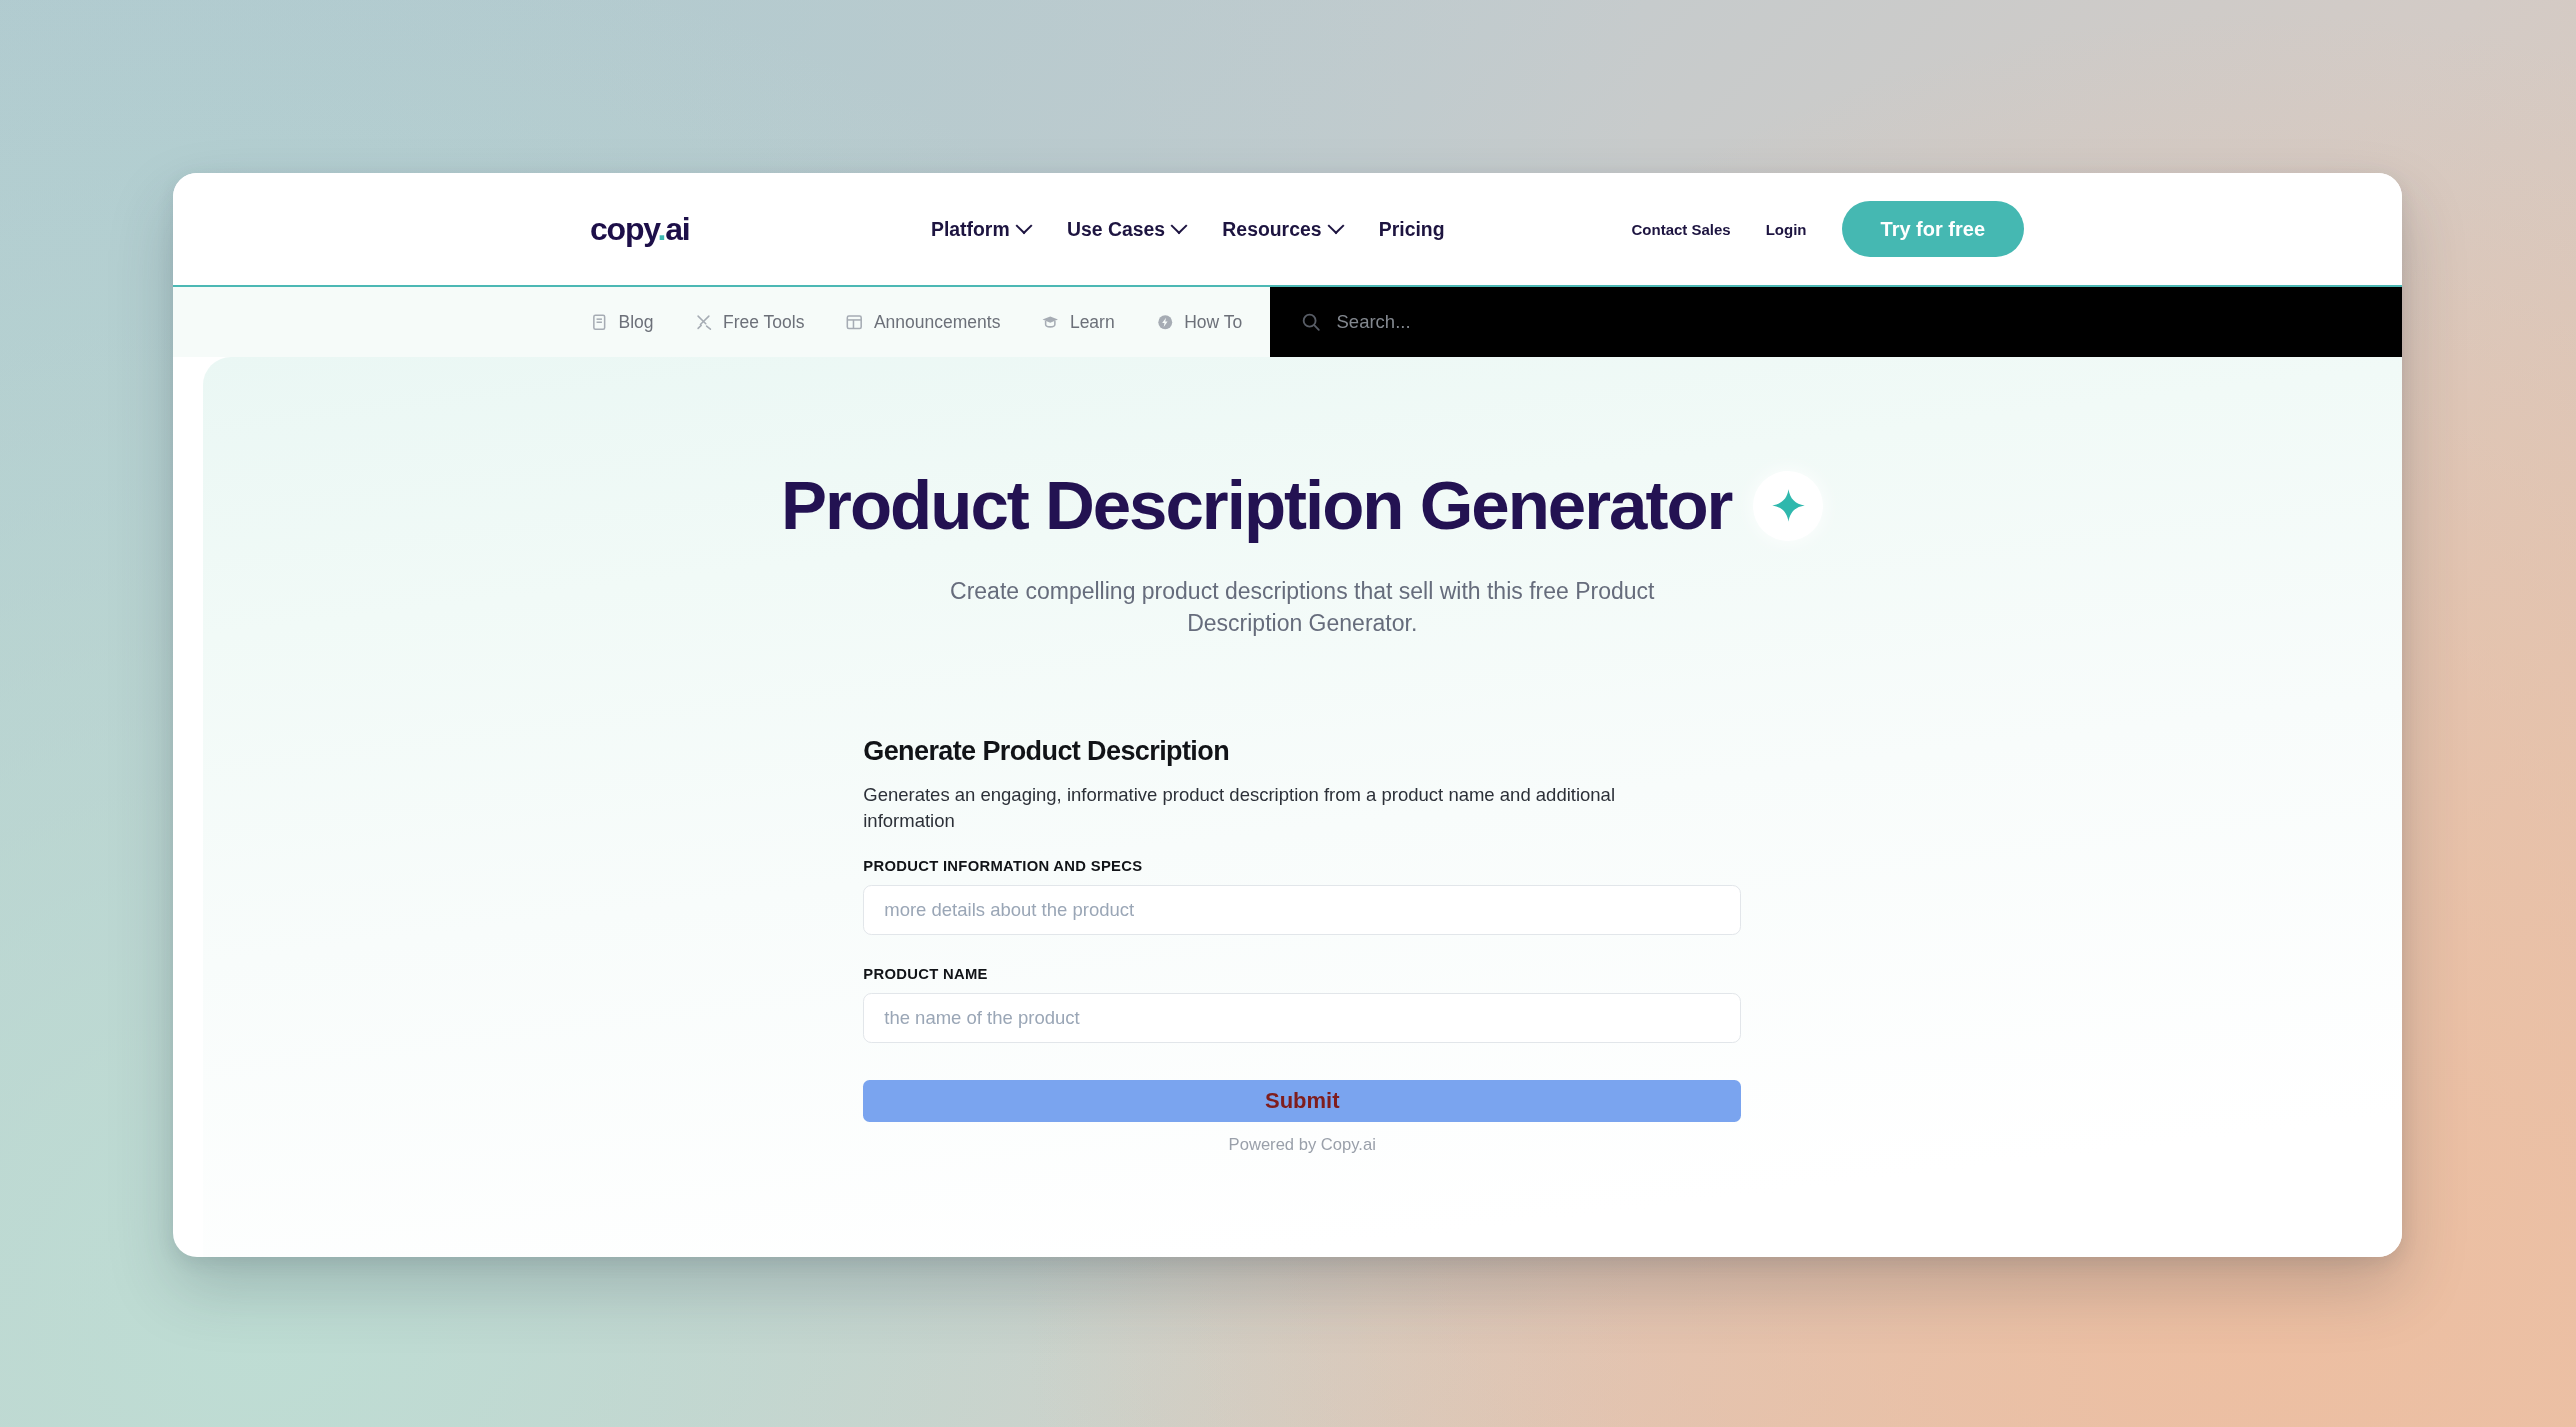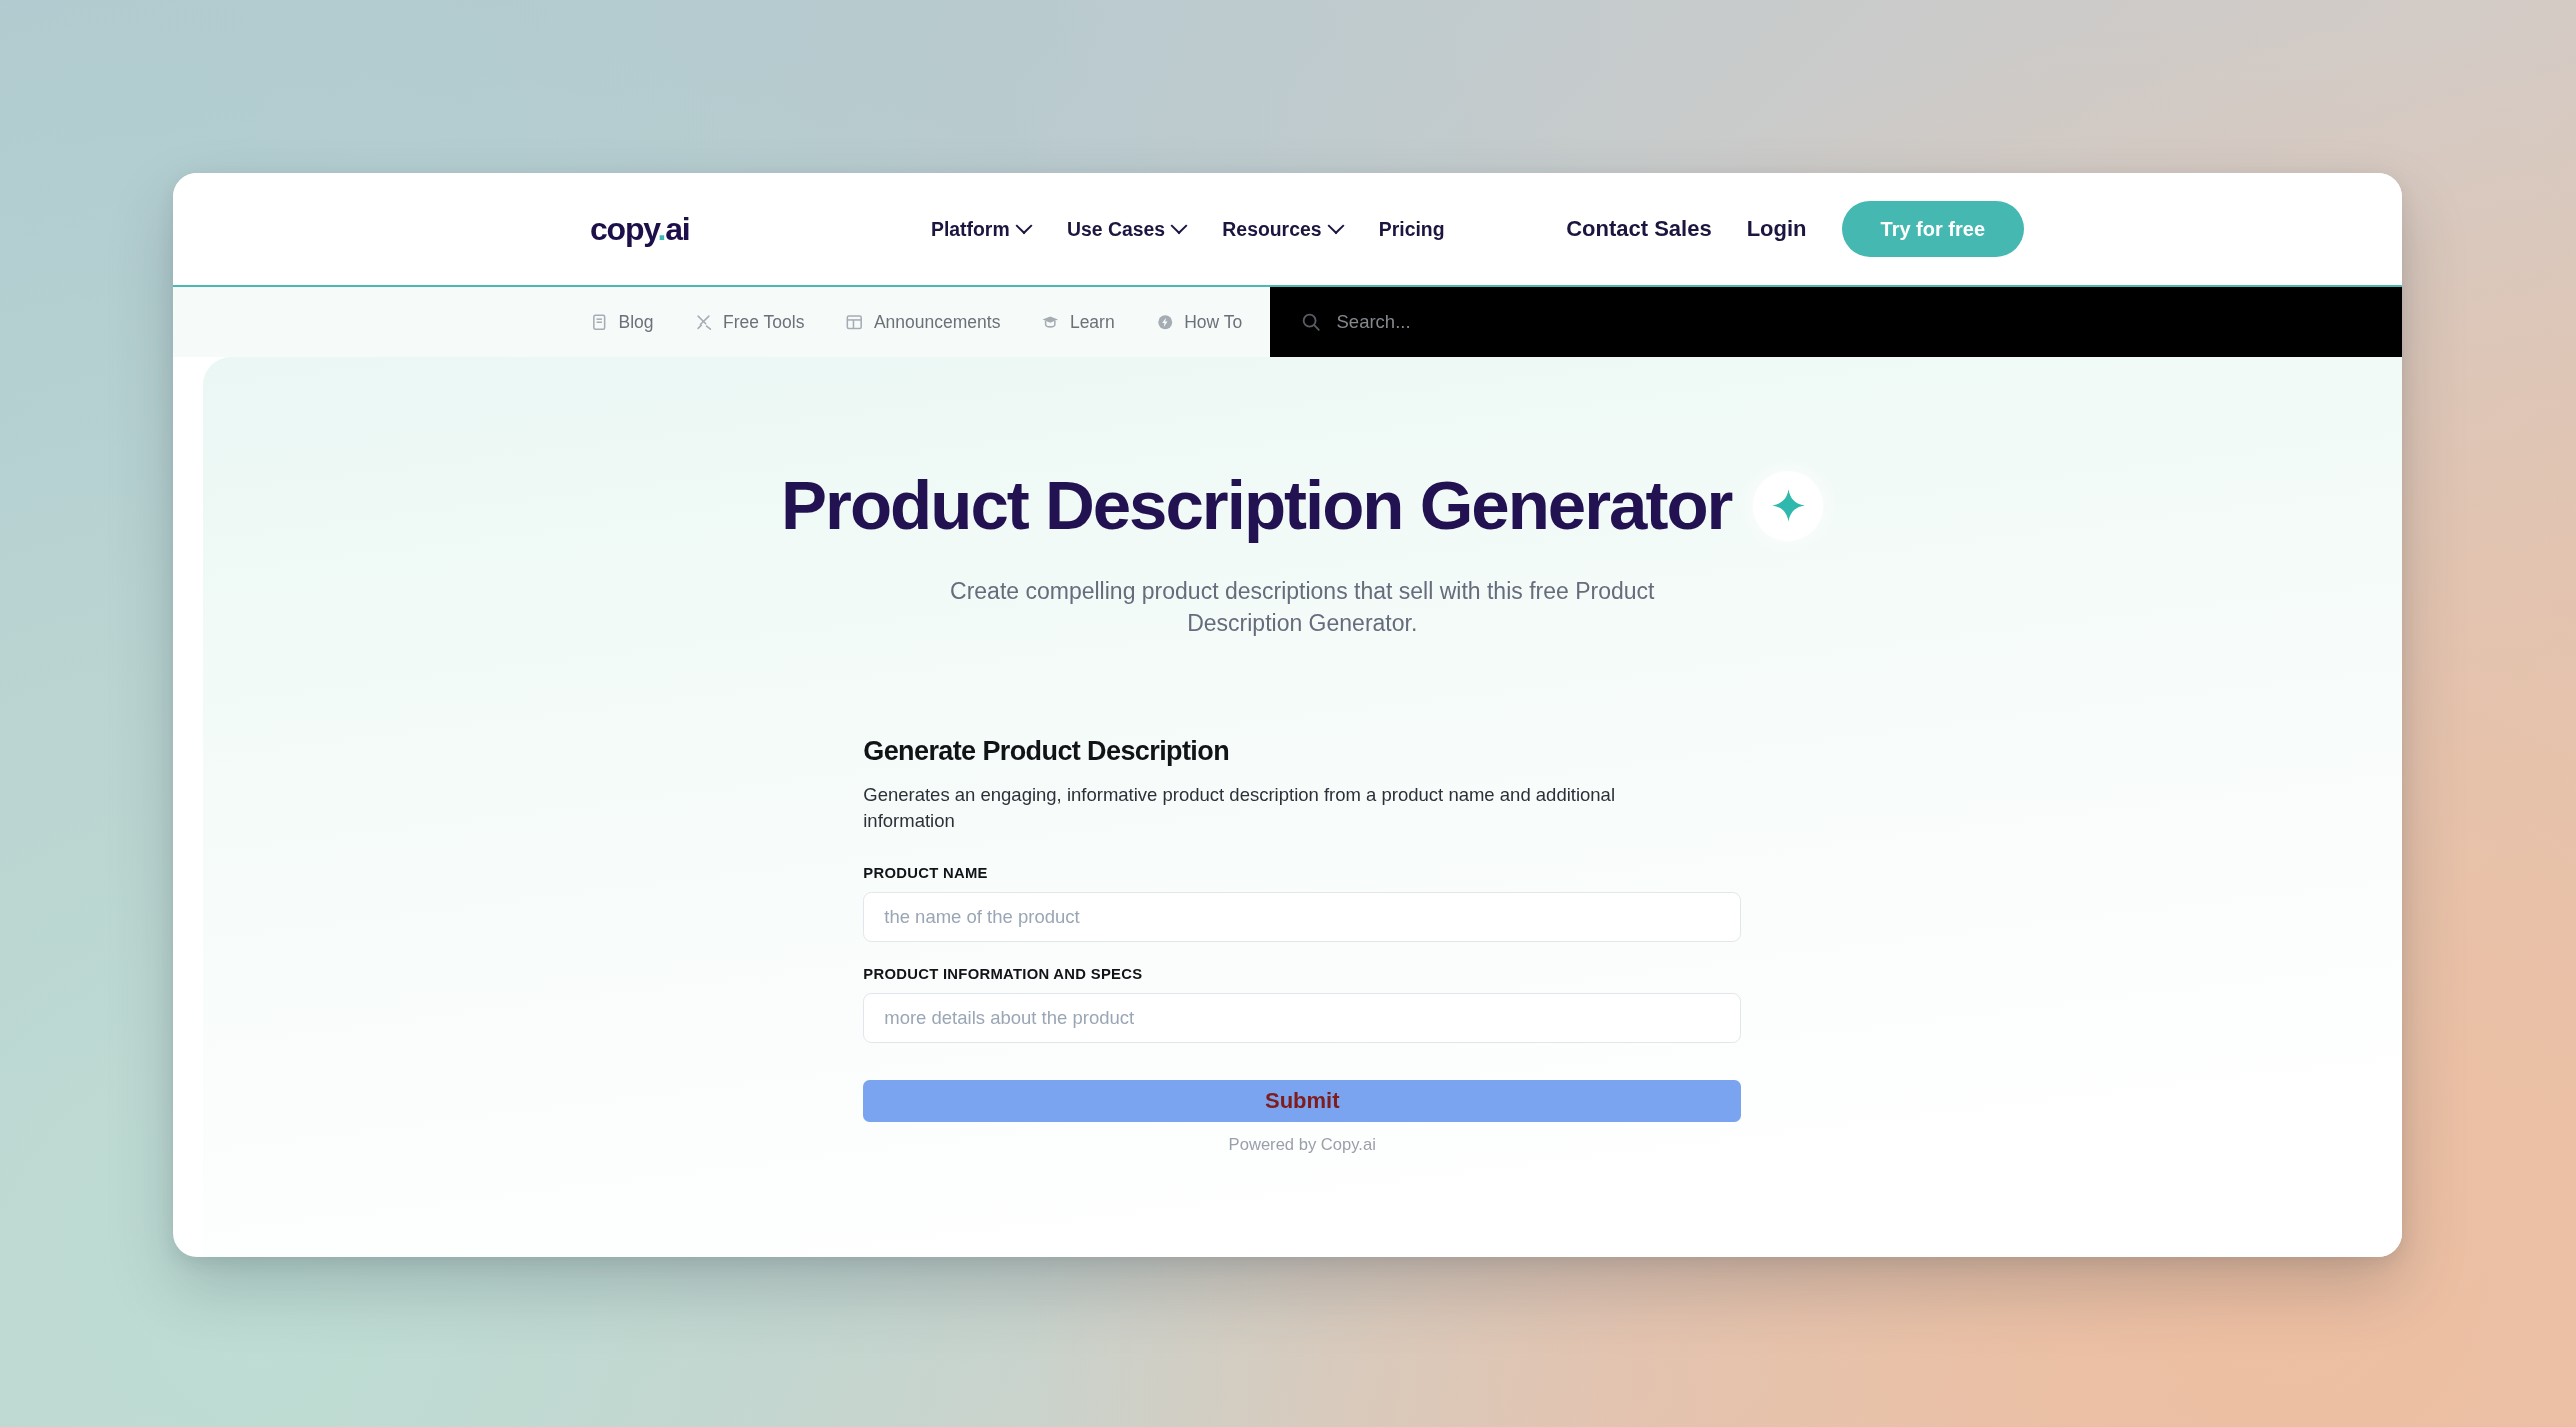--- a/index.html
+++ b/index.html
@@ -96,21 +96,21 @@
     position: absolute;
     right: 378px;
     top: 50%;
     transform: translateY(-50%);
     display: flex;
     align-items: center;
     gap: 35px;
   }
 
   .nav-action {
-    font-size: 22px;
+    font-size: 15px;
     font-weight: 700;
     color: #1d1440;
     cursor: pointer;
     white-space: nowrap;
   }
 
   .cta-button {
     background: #45b8b2;
     color: #ffffff;
     font-size: 20px;
@@ -423,30 +423,30 @@
           </span>
         </div>
         <p class="hero-subtitle">Create compelling product descriptions that sell with this free Product Description Generator.</p>
       </div>
 
       <div class="tool-form">
 
         <h2 class="form-title">Generate Product Description</h2>
         <p class="form-desc">Generates an engaging, informative product description from a product name and additional information</p>
 
+        <div class="field-group tight">
+          <div class="field-label">PRODUCT INFORMATION AND SPECS</div>
+          <input class="field-input" type="text" placeholder="more details about the product" style="">
+        </div>
+
         <div class="field-group">
           <div class="field-label">PRODUCT NAME</div>
           <input class="field-input" type="text" placeholder="the name of the product" style="">
         </div>
 
-        <div class="field-group tight">
-          <div class="field-label">PRODUCT INFORMATION AND SPECS</div>
-          <input class="field-input" type="text" placeholder="more details about the product" style="">
-        </div>
-
         <button class="submit-button">Submit</button>
 
         <div class="powered-by">Powered by Copy.ai</div>
 
       </div>
 
     </div>
 
   </div>
 </div>

